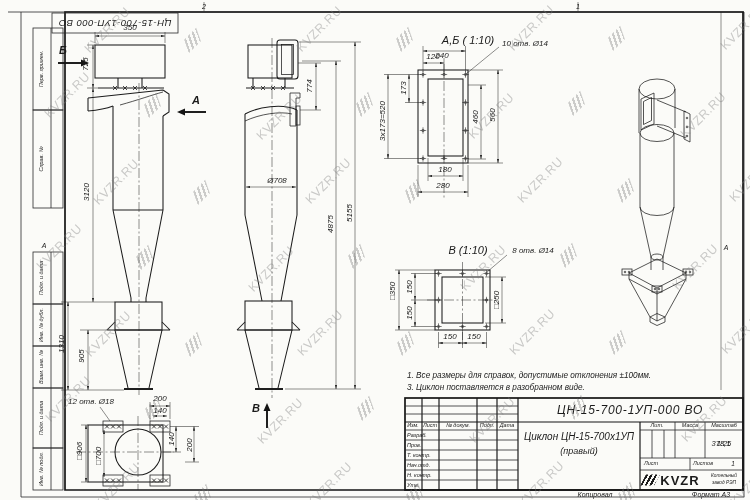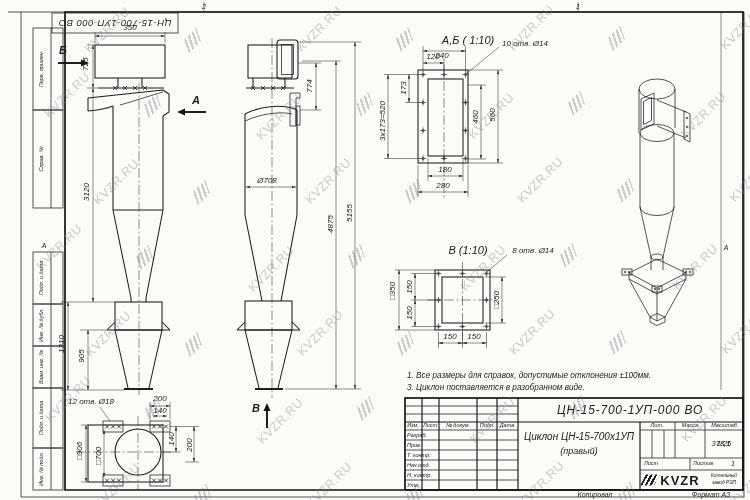--- a/index.html
+++ b/index.html
@@ -285,21 +285,21 @@
 
   <span class="t d" style="left:130px;top:28px">350</span>
   <span class="t r d" style="left:86px;top:64px">725</span>
   <span class="t va" style="left:63px;top:50px">Б</span>
   <span class="t va" style="left:196px;top:100px">А</span>
   <span class="t r d" style="left:87px;top:192px">3120</span>
   <span class="t r d" style="left:62px;top:344px">1310</span>
   <span class="t r d" style="left:82px;top:356px">905</span>
 
   <span class="t r d" style="left:310px;top:86px">774</span>
-  <span class="t d" style="left:267px;top:181px">Ø708</span>
+  <span class="t d" style="left:277px;top:181px">Ø708</span>
   <span class="t r d" style="left:331px;top:224px">4875</span>
   <span class="t r d" style="left:350px;top:213px">5155</span>
   <span class="t va" style="left:256px;top:408px">В</span>
 
   <span class="t d2" style="left:91px;top:402px">12 отв. Ø18</span>
   <span class="t d" style="left:160px;top:399px">200</span>
   <span class="t d" style="left:160px;top:411px">140</span>
   <span class="t r d" style="left:172px;top:439px">140</span>
   <span class="t r d" style="left:190px;top:445px">200</span>
   <span class="t r d" style="left:80px;top:451px">□906</span>

